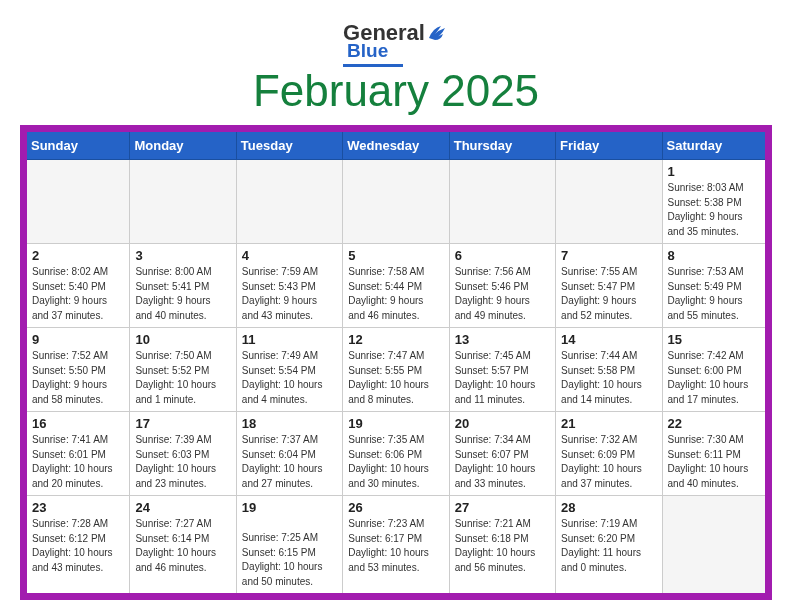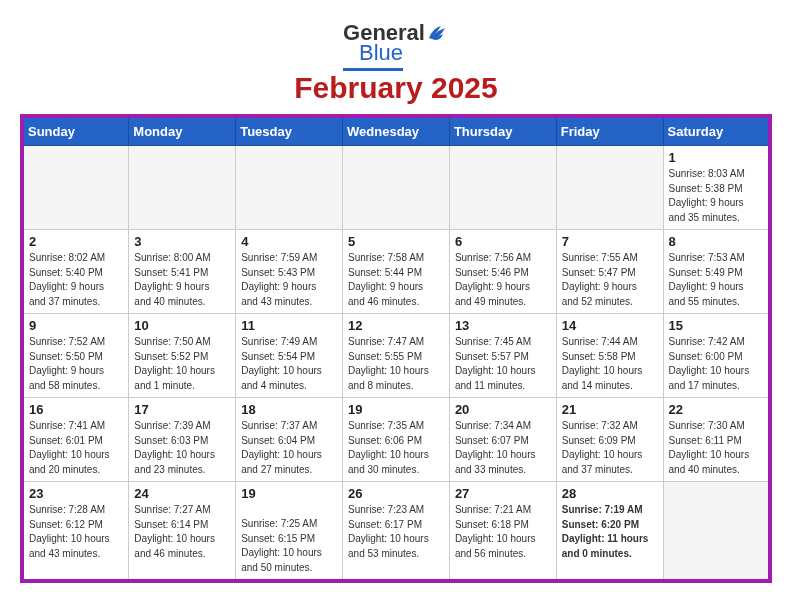--- a/index.html
+++ b/index.html
@@ -25,33 +25,33 @@
     .logo-line {
       width: 60px;
       height: 3px;
       background: #2563c7;
       margin-top: 2px;
     }
     .title-section {
       text-align: right;
     }
     .month-title {
-      font-size: 30px;
-      font-weight: bold;
-      color: #b91c1c;
+      font-size: 44px;
+      font-weight: normal;
+      color: #15803d;
       line-height: 1.1;
     }
     .subtitle {
       font-size: 16px;
       color: #444;
     }
     .calendar {
       width: 100%;
       border-collapse: collapse;
-      border: 4px solid #a21caf;
+      border: 7px solid #a21caf;
     }
     .calendar th {
       background: #2563c7;
       color: #fff;
       font-size: 13px;
       font-weight: bold;
       padding: 6px 4px;
       border: 1px solid #1a4fa0;
       text-align: left;
     }
@@ -87,21 +87,21 @@
 <body>
 
 <div class="header-section">
   <div class="logo">
     <div style="display:flex;align-items:center;gap:2px;">
       <span style="font-size:22px;font-weight:bold;color:#333;">General</span>
       <svg width="22" height="18" viewBox="0 0 22 18">
         <path d="M2,14 Q6,4 14,2 Q10,8 8,10 Q12,6 18,4 Q14,12 8,14 Q12,12 16,10 Q14,16 8,16 Z" fill="#2563c7"></path>
       </svg>
     </div>
-    <span style="font-size:22px;font-weight:normal;color:#2563c7;display:block;margin-top:-6px;margin-left:16px;">Blue</span>
+    <span style="font-size:19px;font-weight:bold;color:#2563c7;display:block;margin-top:-6px;margin-left:4px;">Blue</span>
     <div class="logo-line"></div>
   </div>
   <div class="title-section">
     <div class="month-title">February 2025</div>
   </div>
 </div>
 
 <table class="calendar">
   <thead>
     <tr>
@@ -314,21 +314,21 @@
         </td>
         <td>
           <span class="day-number">27</span>
           <div class="day-info" style="white-space: pre-line;">Sunrise: 7:21 AM
 Sunset: 6:18 PM
 Daylight: 10 hours
 and 56 minutes.</div>
         </td>
         <td>
           <span class="day-number">28</span>
-          <div class="day-info" style="white-space: pre-line; font-weight: bold;">Sunrise: 7:19 AM
+          <div class="day-info" style="white-space: pre-line;">Sunrise: 7:19 AM
 Sunset: 6:20 PM
 Daylight: 11 hours
 and 0 minutes.</div>
         </td>
         <td class="empty-cell gray-bg"></td>
       </tr>
     </tbody>
 </table>
 
 </body></html>

